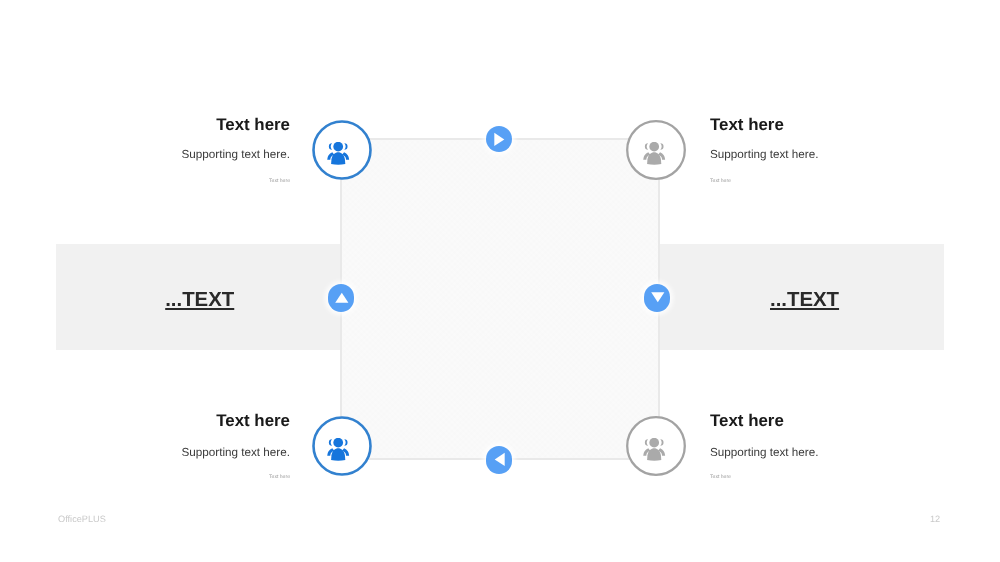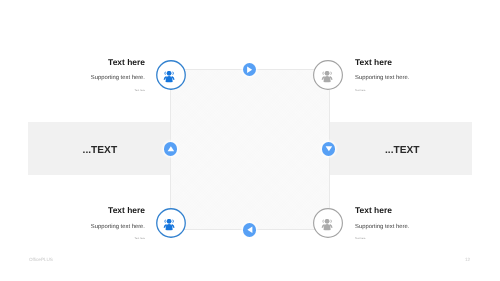--- a/index.html
+++ b/index.html
@@ -47,21 +47,21 @@
   .arr svg{position:absolute;left:0;top:0;width:13.5px;height:13.5px;display:block;}
 
   
   .tb{position:absolute;}
   .tb .h{position:absolute;font-size:8.45px;font-weight:bold;color:#1a1a1a;white-space:nowrap;line-height:1;}
   .tb .s{position:absolute;font-size:5.85px;color:#3a3a3a;white-space:nowrap;line-height:1;}
   .tb .t{position:absolute;font-size:2.55px;color:#9d9d9d;white-space:nowrap;line-height:1;}
   .ra .h,.ra .s,.ra .t{right:0;text-align:right;}
   .la .h,.la .s,.la .t{left:0;text-align:left;}
 
-  .big{position:absolute;font-size:10.2px;font-weight:bold;color:#2a2a2a;white-space:nowrap;line-height:1;}
+  .big{position:absolute;font-size:10.2px;font-weight:bold;color:#2a2a2a;white-space:nowrap;line-height:1;text-decoration:underline;}
   .foot{position:absolute;font-size:4.6px;color:#c9c9c9;white-space:nowrap;line-height:1;}
 </style>
 </head>
 <body>
 
 <div class="slide">
 
   <div class="band"></div>
 
   <div class="sq">

